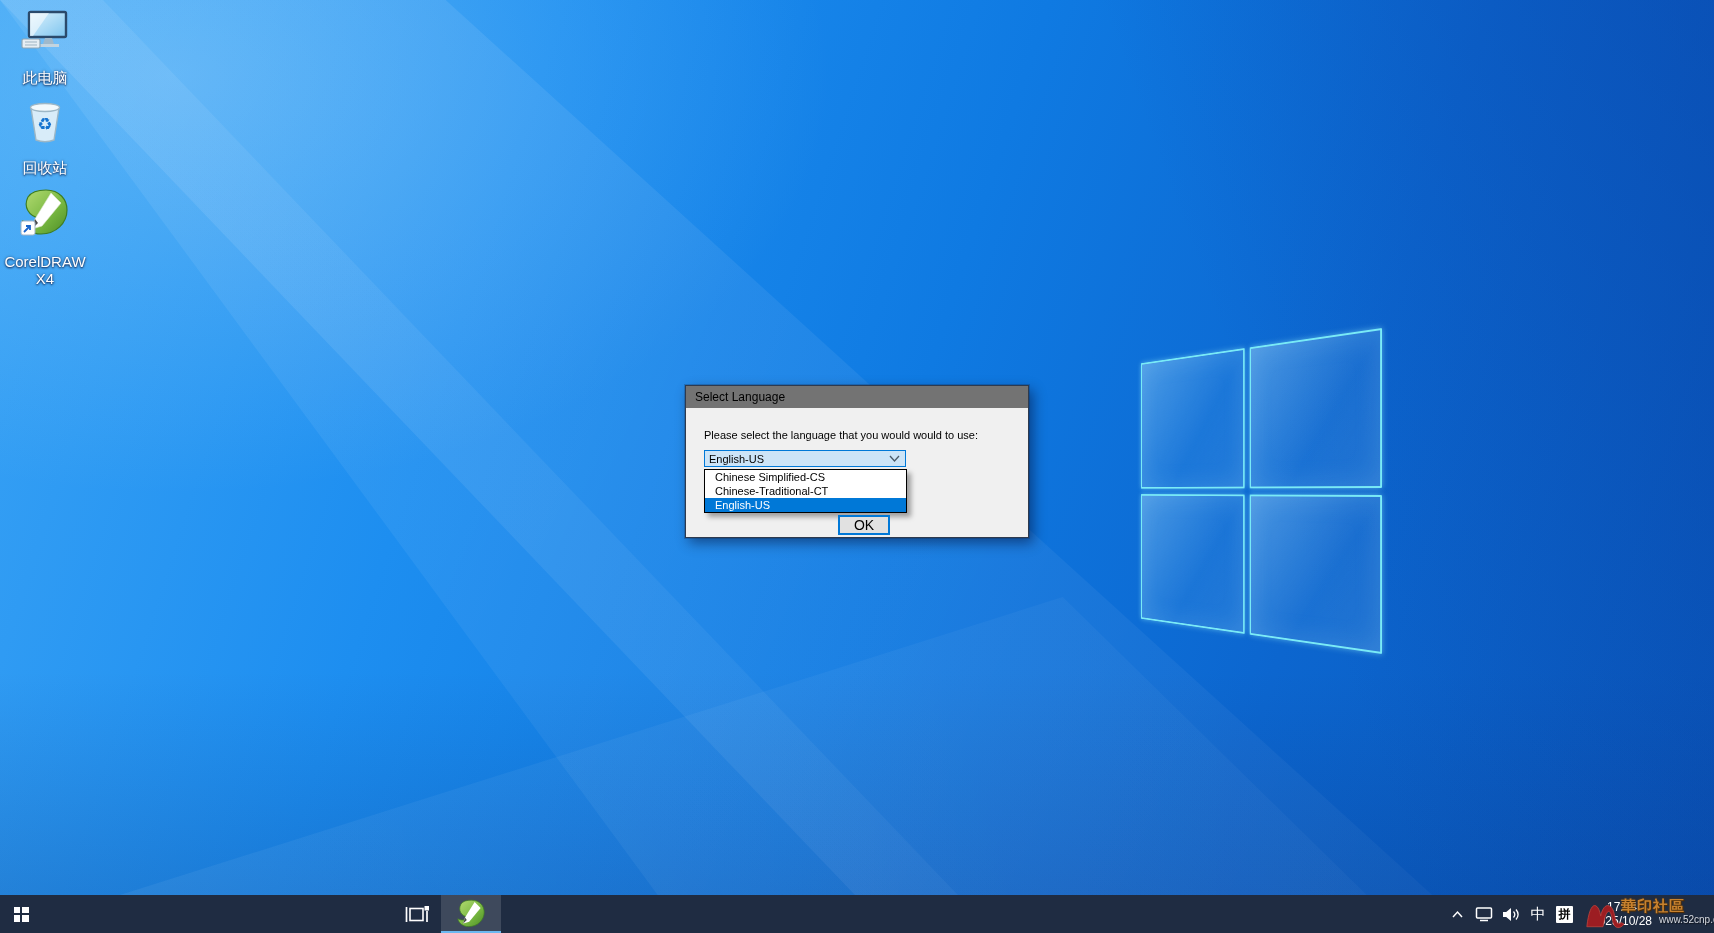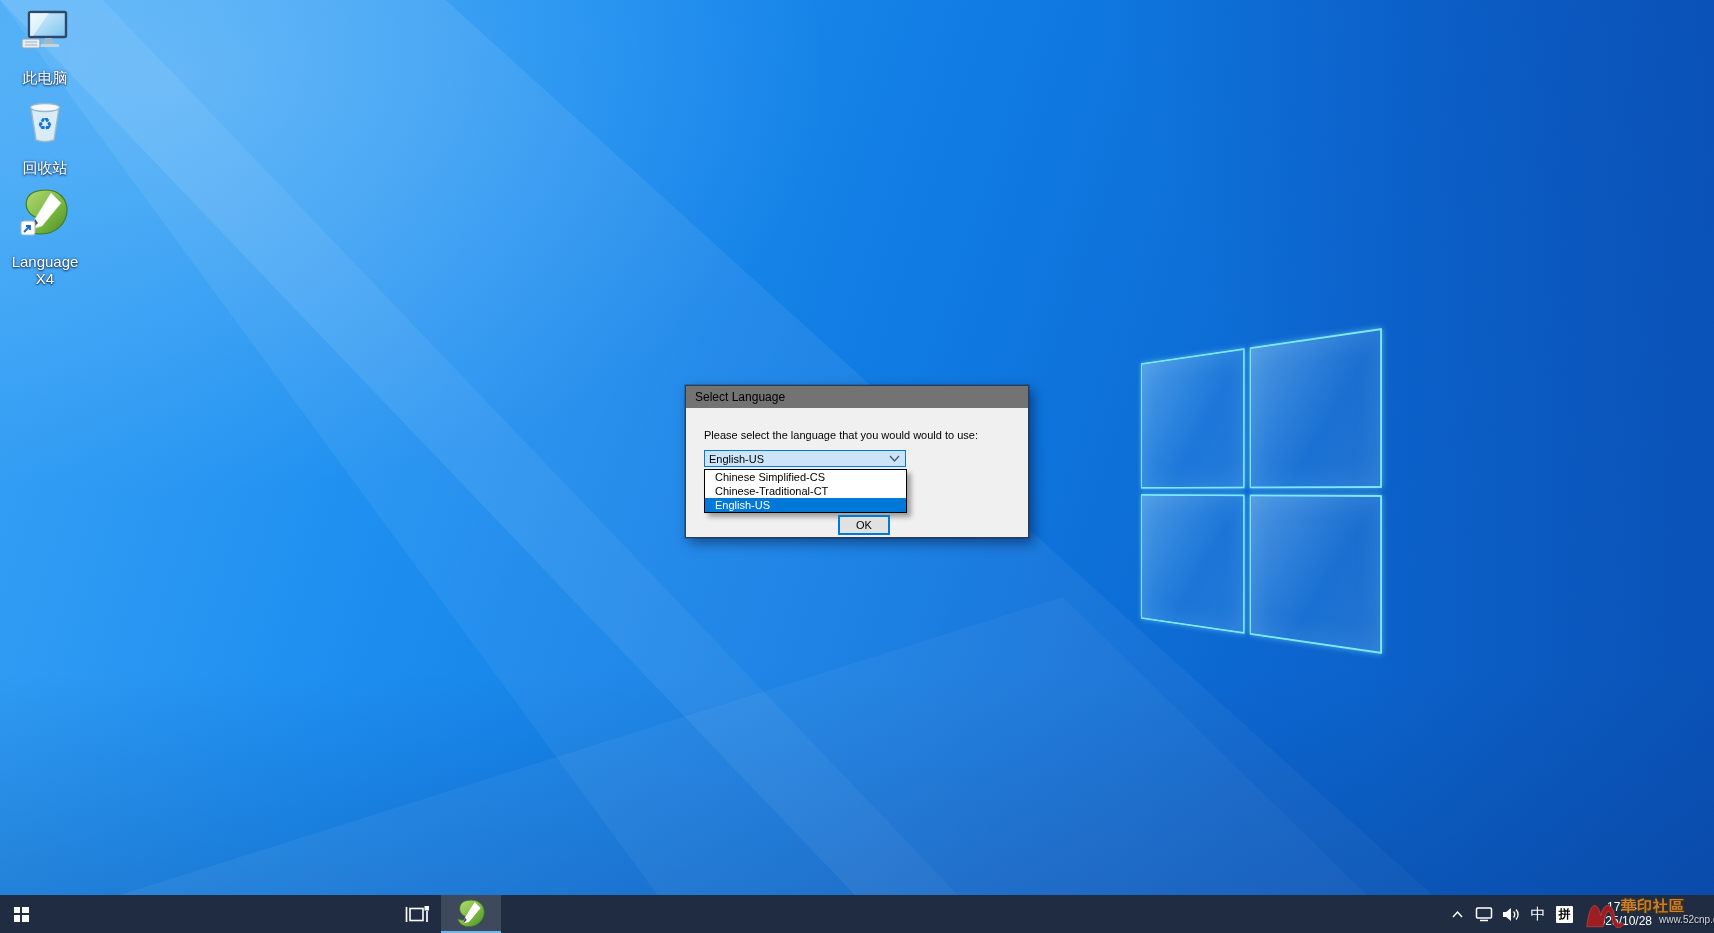--- a/index.html
+++ b/index.html
@@ -47,21 +47,21 @@
   .combo{position:absolute;left:18px;top:64px;width:202px;height:17px;box-sizing:border-box;
       background:#cce4f7;border:1px solid #0078d7;display:flex;align-items:center;}
   .combo .val{font-size:11px;color:#000;padding-left:4px;flex:1;}
   .combo svg{margin-right:5px;}
   .ddlist{position:absolute;left:18px;top:83px;width:203px;background:#fff;
       border:1px solid #000;box-sizing:border-box;
       box-shadow:4px 4px 5px rgba(0,0,0,.35);}
   .opt{height:14px;line-height:14px;font-size:11px;color:#000;padding-left:10px;white-space:nowrap;overflow:hidden;}
   .opt.selected{background:#0078d7;color:#fff;}
   .okbtn{position:absolute;left:152px;top:129px;width:52px;height:20px;box-sizing:border-box;
-      background:#e1e1e1;border:2px solid #0078d7;font-size:11px;color:#000;
+      background:#e1e1e1;border:2px solid #0078d7;font-size:14px;color:#000;
       display:flex;align-items:center;justify-content:center;}
 
   
   .taskbar{position:absolute;left:0;top:895px;width:1714px;height:38px;background:#1f2c42;}
   .startbtn{position:absolute;left:0;top:0;width:42px;height:38px;display:flex;
       align-items:center;justify-content:center;}
   .winglyph{width:15px;height:15px;display:grid;grid-template-columns:1fr 1fr;
       grid-template-rows:1fr 1fr;gap:1.5px;}
   .winglyph div{background:#fff;}
   .searchbox{position:absolute;left:42px;top:3px;width:350px;height:31px;background:#fff;
@@ -151,21 +151,21 @@
           </linearGradient>
         </defs>
         <path d="M26 2 C40 2 47 12 47 22 C47 35 36 46 21 46 C12 46 5 41 3 33
                  C11 37 17 35 19 30 C9 28 3 19 8 9 C12 3 19 2 26 2 Z" fill="url(#grn)" stroke="#3f7d22" stroke-width="1.2"></path>
         <path d="M31 5 L41 15 L22 38 L12 41 L15 31 Z" fill="#ffffff" stroke="#dfe9d2" stroke-width="0.6"></path>
         <path d="M12 41 L15 31 L18 35 Z" fill="#4a4a4a"></path>
         <rect x="1" y="33" width="14" height="14" rx="2" fill="#fff" stroke="#9fb4c8" stroke-width="1"></rect>
         <path d="M4 44 L10 38 M6 38 h4 v4" stroke="#1a66cc" stroke-width="1.8" fill="none"></path>
       </svg>
     </div>
-    <div class="lbl">Language X4</div>
+    <div class="lbl">CorelDRAW X4</div>
   </div>
 
   <div class="dialog">
     <div class="titlebar">
       <span>Select Language</span>
     </div>
     <div class="prompt">Please select the language that you would would to use:</div>
 
     <div class="combo">
       <span class="val">English-US</span>

